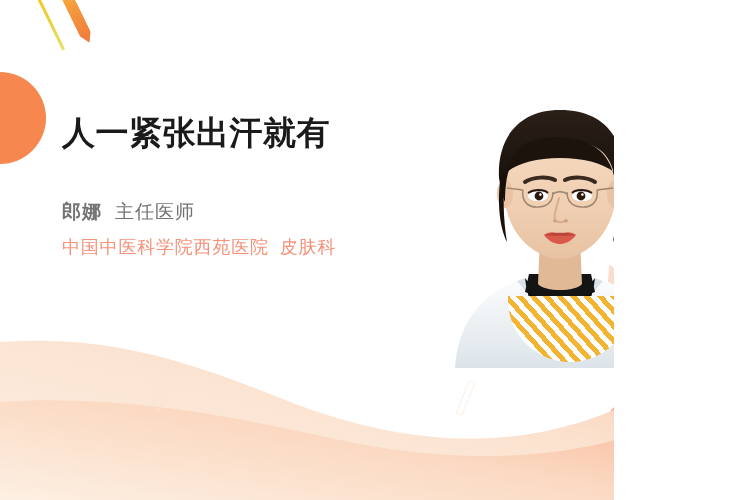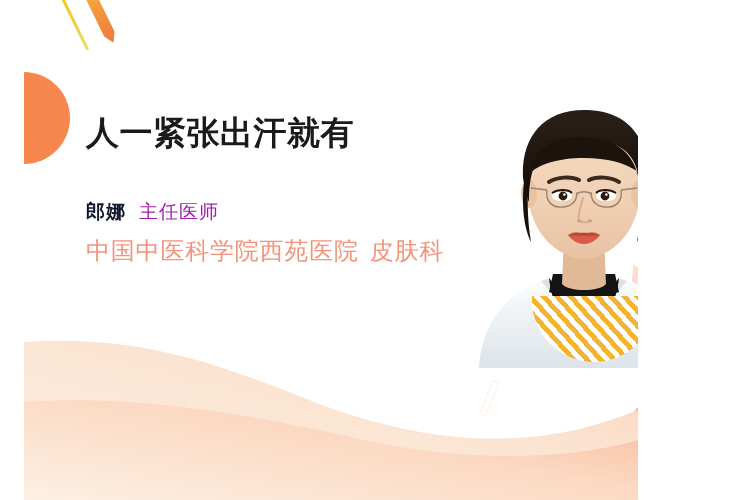--- a/index.html
+++ b/index.html
@@ -7,21 +7,20 @@
     padding: 0;
     background: #ffffff;
   }
   #stage {
     position: relative;
     width: 614px;
     height: 500px;
     overflow: hidden;
     background: #ffffff;
     font-family: "Liberation Sans", "DejaVu Sans", sans-serif;
-    margin-left: 24px;
   }
 
   
   .bg-layer {
     position: absolute;
     inset: 0;
     overflow: hidden;
   }
 
   
@@ -152,33 +151,33 @@
     letter-spacing: 0.5px;
     margin: 0;
   }
   .byline {
     margin-top: 44px;
     font-size: 19px;
     line-height: 1.45;
     white-space: nowrap;
   }
   .doc-name {
-    color: #0f172a;
+    color: #737373;
     font-weight: 700;
     letter-spacing: 1px;
   }
   .doc-title {
-    color: #a21caf;
+    color: #737373;
     font-weight: 400;
     margin-left: 13px;
     letter-spacing: 1px;
   }
   .affiliation {
     margin-top: 9px;
-    font-size: 24px;
+    font-size: 18px;
     color: #F4927A;
     letter-spacing: 0.8px;
     white-space: nowrap;
   }
   .affiliation .dept { margin-left: 11px; }
 </style>
 </head>
 <body>
 
 <div id="stage">

